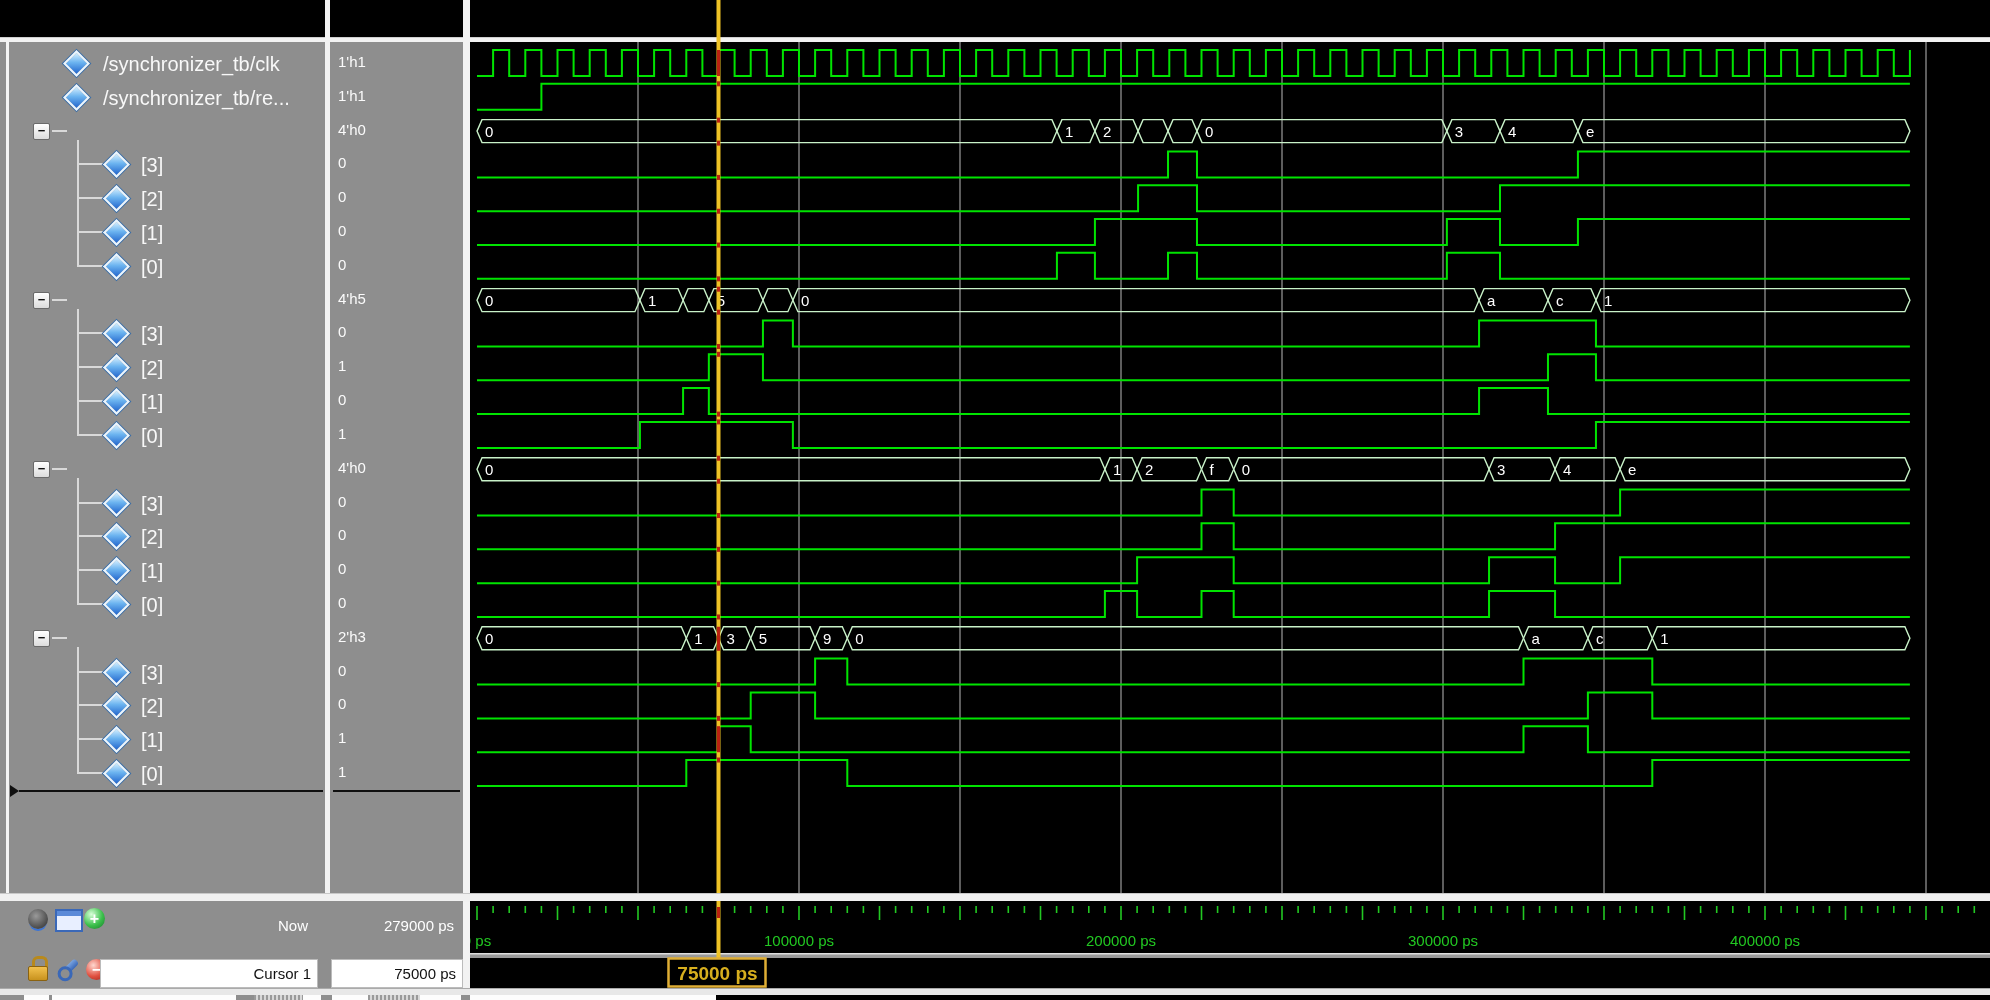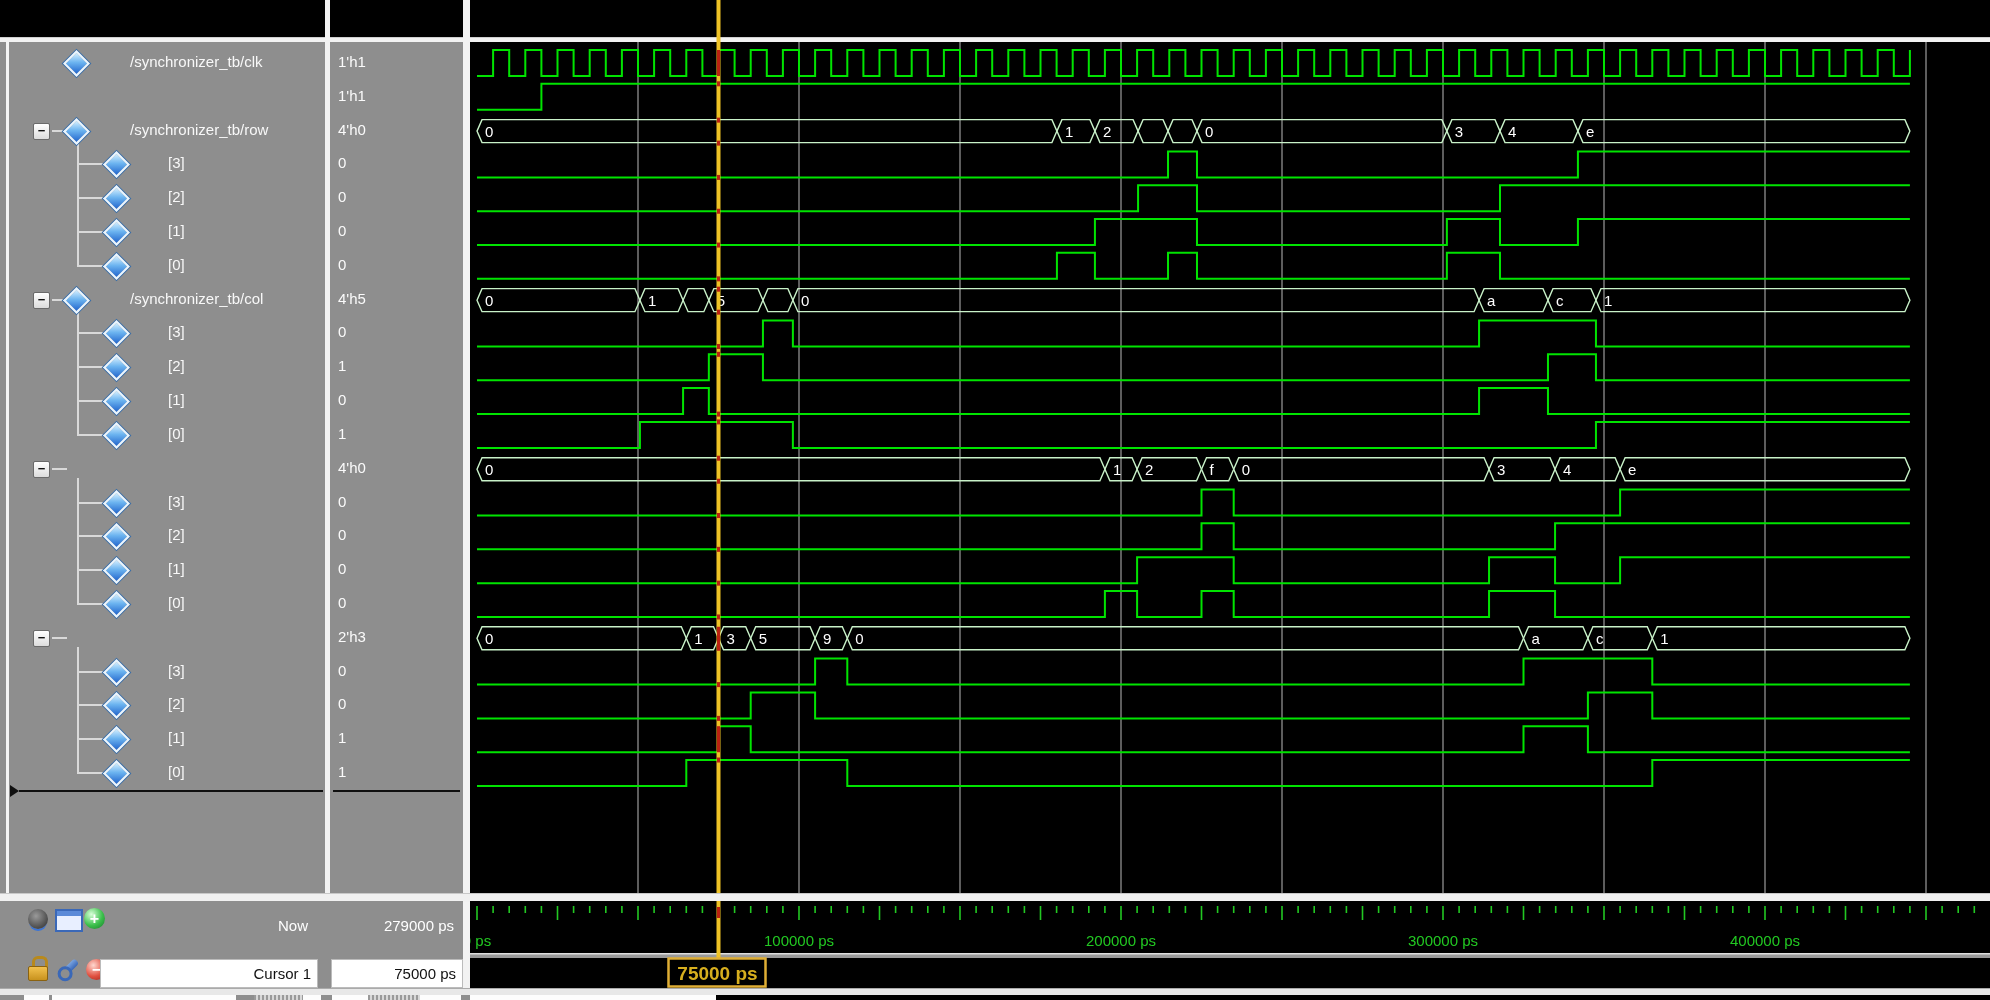--- a/index.html
+++ b/index.html
@@ -13,21 +13,21 @@
   .dd-arrow{left:70px;top:16px;width:0;height:0;border-left:7px solid transparent;border-right:7px solid transparent;border-top:8px solid #151515;}
   
   .logo{left:18px;top:3px;width:52px;height:32px;}
   .logo .sq{position:absolute;}
   
   .names{left:0;top:42px;width:463px;height:851px;background:#8e8e8e;}
   .edgeline{left:6px;top:42px;width:3px;height:851px;background:#f4f4f4;}
   .div1{left:325px;top:0;width:5px;height:995px;background:#f2f2f2;}
   .div2{left:463px;top:0;width:7px;height:995px;background:#f2f2f2;}
   .nrow{position:absolute;height:34px;width:320px;}
-  .nlab{position:absolute;color:#f8f8f8;font-size:15px;white-space:nowrap;margin-left:27px;}
+  .nlab{position:absolute;color:#f8f8f8;font-size:20px;white-space:nowrap;}
   .exp{position:absolute;width:15px;height:15px;background:linear-gradient(#ffffff,#dcdcdc);
        border:1px solid #6a6a6a;border-radius:2px;color:#111;font-size:13px;line-height:13px;text-align:center;font-weight:bold;}
   .dia{position:absolute;width:15px;height:15px;transform:rotate(45deg);
        background:linear-gradient(135deg,#d6f0ff 0%,#6cb4f0 45%,#1f63cc 100%);
        border:2px solid #e9f5ff;box-shadow:0 0 0 1px #3a6ea8;}
   .conn{position:absolute;background:#d9d9d9;}
   .mval{position:absolute;left:338px;color:#fbfbfb;font-size:15px;white-space:nowrap;}
   .insline{position:absolute;background:#101010;}
   .instri{position:absolute;width:0;height:0;border-top:6px solid transparent;border-bottom:6px solid transparent;border-left:9px solid #101010;}
   svg{position:absolute;overflow:hidden;display:block;}
@@ -65,31 +65,31 @@
 
 <div class="app">
 
   <div class="abs sep-top"></div>
 
   <div class="abs names" id="namesPanel">
       <div class="nrow" style="left: 0px; top: 4px;">
         <div class="dia" style="left: 67px; top: 8px;"></div>
         <div class="nlab" style="left: 103px; top: 7px;">/synchronizer_tb/clk</div>
       </div>
+      <div class="nrow" style="left: 0px; top: 37.81px;">
+        <div class="dia" style="left: 67px; top: 8px;"></div>
+        <div class="nlab" style="left: 103px; top: 7px;">/synchronizer_tb/re...</div>
+      </div>
       <div class="conn" style="left: 52px; top: 87.62px; width: 15px; height: 2px;"></div>
       <div class="exp" style="left: 33px; top: 80.62px;">−</div>
       <div class="conn" style="left: 77px; top: 97.62px; width: 2px; height: 126.24px;"></div>
       <div class="conn" style="left: 77px; top: 121.43px; width: 27px; height: 2px;"></div>
       <div class="conn" style="left: 77px; top: 155.24px; width: 27px; height: 2px;"></div>
       <div class="conn" style="left: 77px; top: 189.05px; width: 27px; height: 2px;"></div>
       <div class="conn" style="left: 77px; top: 222.86px; width: 27px; height: 2px;"></div>
-      <div class="nrow" style="left: 0px; top: 71.62px;">
-        <div class="dia" style="left: 67px; top: 8px;"></div>
-        <div class="nlab" style="left: 103px; top: 7px;">/synchronizer_tb/row</div>
-      </div>
       <div class="nrow" style="left: 0px; top: 105.43px;">
         <div class="dia" style="left: 107px; top: 8px;"></div>
         <div class="nlab" style="left: 141px; top: 7px;">[3]</div>
       </div>
       <div class="nrow" style="left: 0px; top: 139.24px;">
         <div class="dia" style="left: 107px; top: 8px;"></div>
         <div class="nlab" style="left: 141px; top: 7px;">[2]</div>
       </div>
       <div class="nrow" style="left: 0px; top: 173.05px;">
         <div class="dia" style="left: 107px; top: 8px;"></div>
@@ -99,24 +99,20 @@
         <div class="dia" style="left: 107px; top: 8px;"></div>
         <div class="nlab" style="left: 141px; top: 7px;">[0]</div>
       </div>
       <div class="conn" style="left: 52px; top: 256.67px; width: 15px; height: 2px;"></div>
       <div class="exp" style="left: 33px; top: 249.67px;">−</div>
       <div class="conn" style="left: 77px; top: 266.67px; width: 2px; height: 126.24px;"></div>
       <div class="conn" style="left: 77px; top: 290.48px; width: 27px; height: 2px;"></div>
       <div class="conn" style="left: 77px; top: 324.29px; width: 27px; height: 2px;"></div>
       <div class="conn" style="left: 77px; top: 358.1px; width: 27px; height: 2px;"></div>
       <div class="conn" style="left: 77px; top: 391.91px; width: 27px; height: 2px;"></div>
-      <div class="nrow" style="left: 0px; top: 240.67px;">
-        <div class="dia" style="left: 67px; top: 8px;"></div>
-        <div class="nlab" style="left: 103px; top: 7px;">/synchronizer_tb/col</div>
-      </div>
       <div class="nrow" style="left: 0px; top: 274.48px;">
         <div class="dia" style="left: 107px; top: 8px;"></div>
         <div class="nlab" style="left: 141px; top: 7px;">[3]</div>
       </div>
       <div class="nrow" style="left: 0px; top: 308.29px;">
         <div class="dia" style="left: 107px; top: 8px;"></div>
         <div class="nlab" style="left: 141px; top: 7px;">[2]</div>
       </div>
       <div class="nrow" style="left: 0px; top: 342.1px;">
         <div class="dia" style="left: 107px; top: 8px;"></div>

